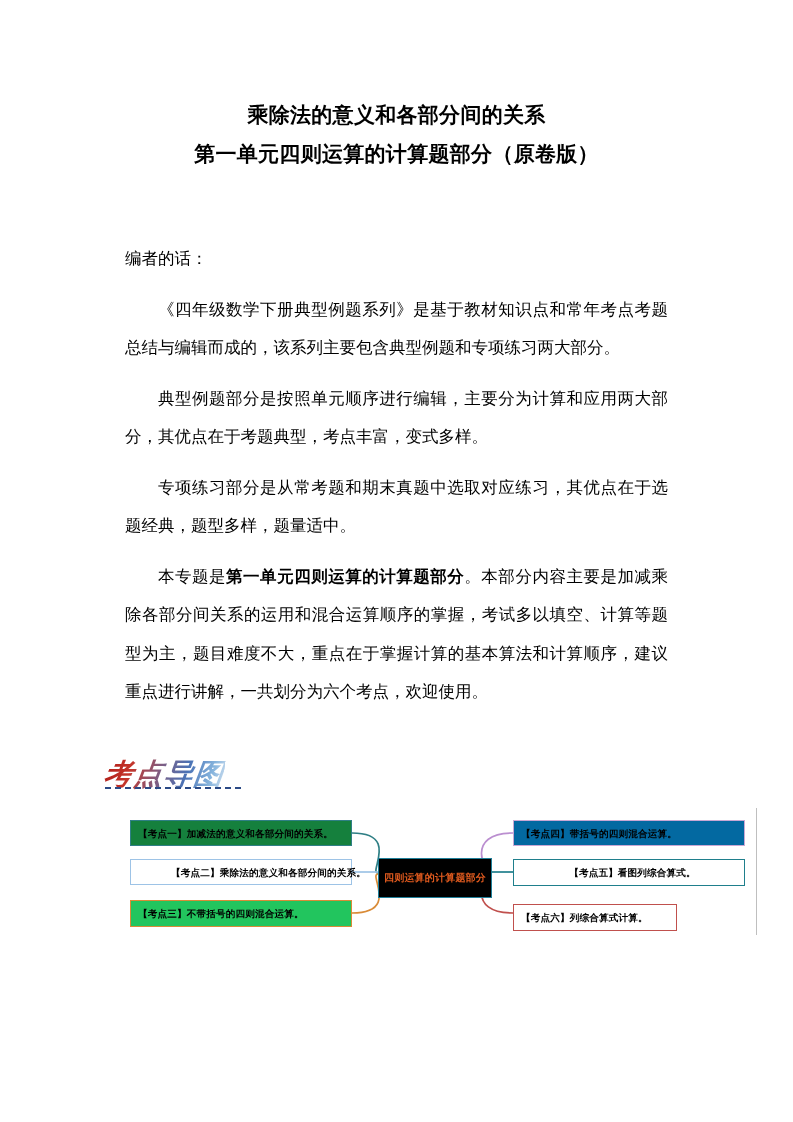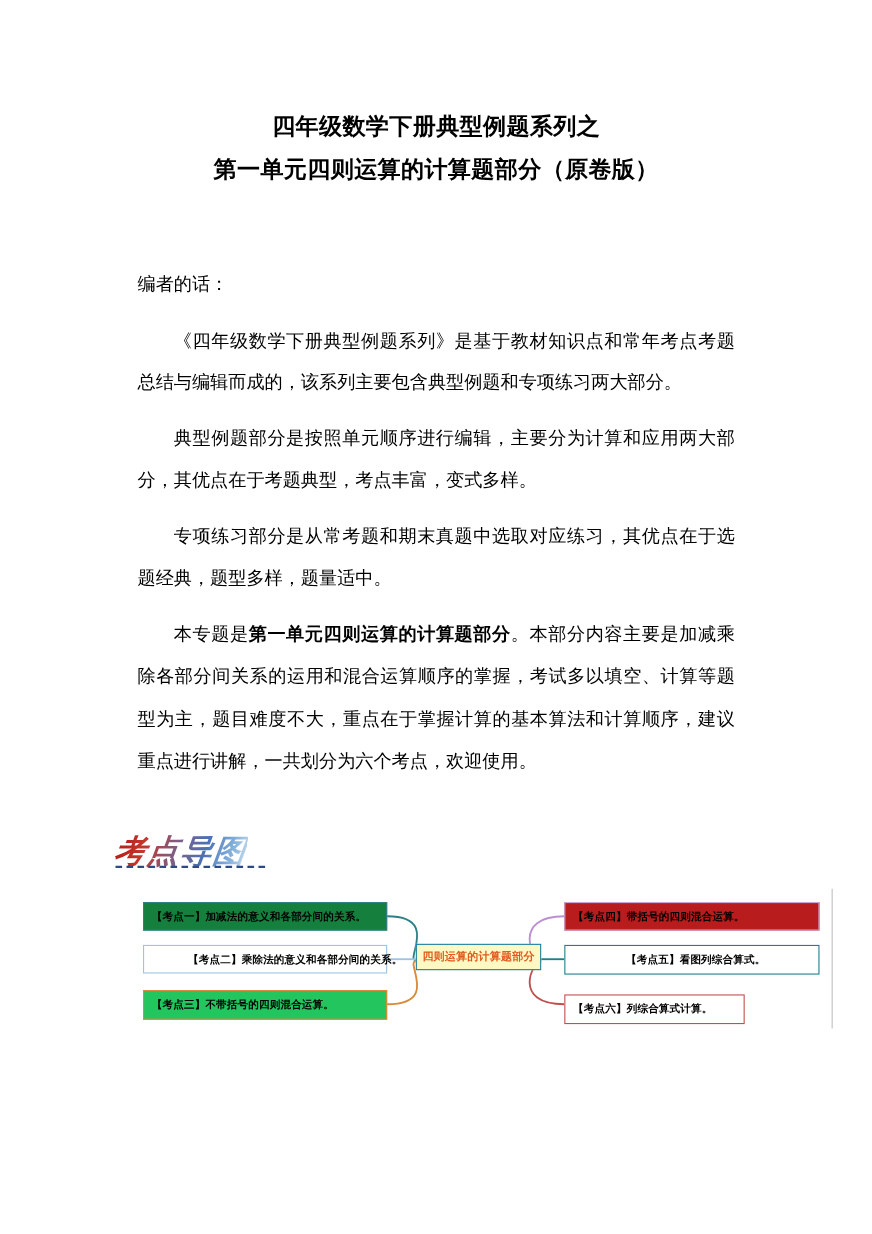--- a/index.html
+++ b/index.html
@@ -122,21 +122,21 @@
     background: #bfbfbf;
     width: 1px;
   }
 </style>
 </head>
 <body>
 
 <div class="page">
 
   <div class="doc-title">
-    <span class="line">四年级数学下册典型例题系列之</span>
+    <span class="line">乘除法的意义和各部分间的关系</span>
     <span class="line">第一单元四则运算的计算题部分（原卷版）</span>
   </div>
 
   <div class="body-block">
     <p class="para">编者的话：</p>
     <p class="para indent">《四年级数学下册典型例题系列》是基于教材知识点和常年考点考题总结与编辑而成的，该系列主要包含典型例题和专项练习两大部分。</p>
     <p class="para indent">典型例题部分是按照单元顺序进行编辑，主要分为计算和应用两大部分，其优点在于考题典型，考点丰富，变式多样。</p>
     <p class="para indent">专项练习部分是从常考题和期末真题中选取对应练习，其优点在于选题经典，题型多样，题量适中。</p>
     <p class="para indent"><span>本专题是</span><b>第一单元四则运算的计算题部分</b><span>。本部分内容主要是加减乘除各部分间关系的运用和混合运算顺序的掌握，考试多以填空、计算等题型为主，题目难度不大，重点在于掌握计算的基本算法和计算顺序，建议重点进行讲解，一共划分为六个考点，欢迎使用。</span></p>
   </div>
@@ -164,25 +164,25 @@
   </div>
 
   <div class="mm-node" style="left:130px; top:859px; width:222px; height:26px; border:1.5px solid #9dc3e6; background:#ffffff;padding-left:40px;">
     <span>【考点二】乘除法的意义和各部分间的关系。</span>
   </div>
 
   <div class="mm-node" style="left:130px; top:900px; width:222px; height:27px; border:1.5px solid #d98b37; background:#22c55e;">
     <span>【考点三】不带括号的四则混合运算。</span>
   </div>
 
-  <div class="mm-center" style="left:378px; top:858px; width:114px; height:24px; border:1.8px solid #1f7f99; background:#fef9c3; color:#e05a1e;">
+  <div class="mm-center" style="left:378px; top:858px; width:114px; height:40px; border:1.8px solid #1f7f99; background:#000000; color:#e05a1e;">
     <span>四则运算的计算题部分</span>
   </div>
 
-  <div class="mm-node" style="left:513px; top:820px; width:232px; height:26px; border:1.5px solid #c9a8d4; background:#b91c1c;">
+  <div class="mm-node" style="left:513px; top:820px; width:232px; height:26px; border:1.5px solid #c9a8d4; background:#0369a1;">
     <span>【考点四】带括号的四则混合运算。</span>
   </div>
 
   <div class="mm-node" style="left:513px; top:859px; width:232px; height:27px; border:1.5px solid #1f7f8c; background:#ffffff;justify-content:center;">
     <span>【考点五】看图列综合算式。</span>
   </div>
 
   <div class="mm-node" style="left:513px; top:904px; width:164px; height:27px; border:1.5px solid #c0504d; background:#ffffff;">
     <span>【考点六】列综合算式计算。</span>
   </div>

